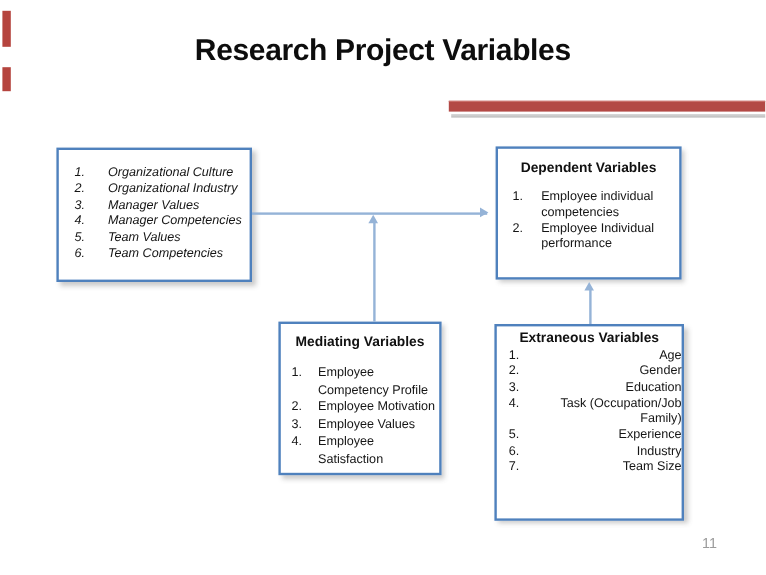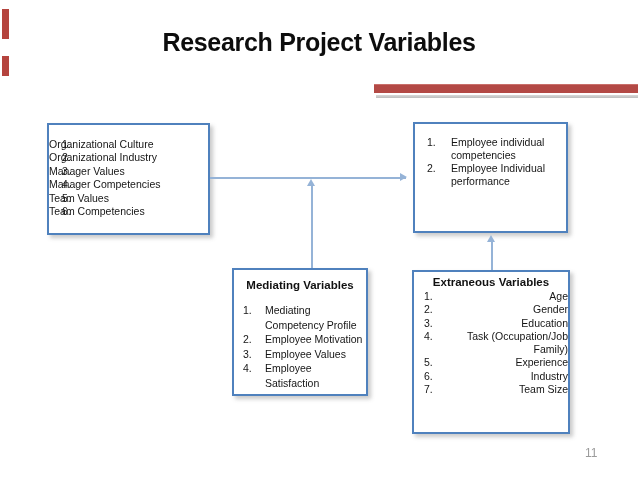--- a/index.html
+++ b/index.html
@@ -54,21 +54,21 @@
   }
   .vlist li{counter-increment:n;position:relative;}
   .vlist li::before{
     content:counter(n) ".";
     position:absolute;top:0;
   }
 
   .box-ind{left:47px;top:123px;width:163px;height:112px;}
   .box-ind .vbox-title{margin-top:7px;}
   .box-ind .vlist{margin-top:13px;line-height:13.4px;}
-  .box-ind .vlist li{}
+  .box-ind .vlist li{padding-left:41px;font-style:italic;}
   .box-ind .vlist li::before{left:13px;}
 
   .box-dep{left:413px;top:122px;width:155px;height:111px;}
   .box-dep .vbox-title{margin-top:10px;}
   .box-dep .vlist{margin-top:12px;line-height:13px;}
   .box-dep .vlist li{padding-left:36px;}
   .box-dep .vlist li::before{left:12px;}
 
   .box-med{left:232px;top:268px;width:136px;height:128px;}
   .box-med .vbox-title{margin-top:9px;}
@@ -130,30 +130,31 @@
       <li>Organizational Culture</li>
       <li>Organizational Industry</li>
       <li>Manager Values</li>
       <li>Manager Competencies</li>
       <li>Team Values</li>
       <li>Team Competencies</li>
     </ol>
   </div>
 
   <div class="vbox box-dep">
+    <div class="vbox-title">Dependent Variables</div>
     <ol class="vlist">
       <li>Employee individual competencies</li>
       <li>Employee Individual performance</li>
     </ol>
   </div>
 
   <div class="vbox box-med">
     <div class="vbox-title">Mediating Variables</div>
     <ol class="vlist">
-      <li>Mediating Competency Profile</li>
+      <li>Employee Competency Profile</li>
       <li>Employee Motivation</li>
       <li>Employee Values</li>
       <li>Employee Satisfaction</li>
     </ol>
   </div>
 
   <div class="vbox box-ext">
     <div class="vbox-title">Extraneous Variables</div>
     <ol class="vlist">
       <li>Age</li>

